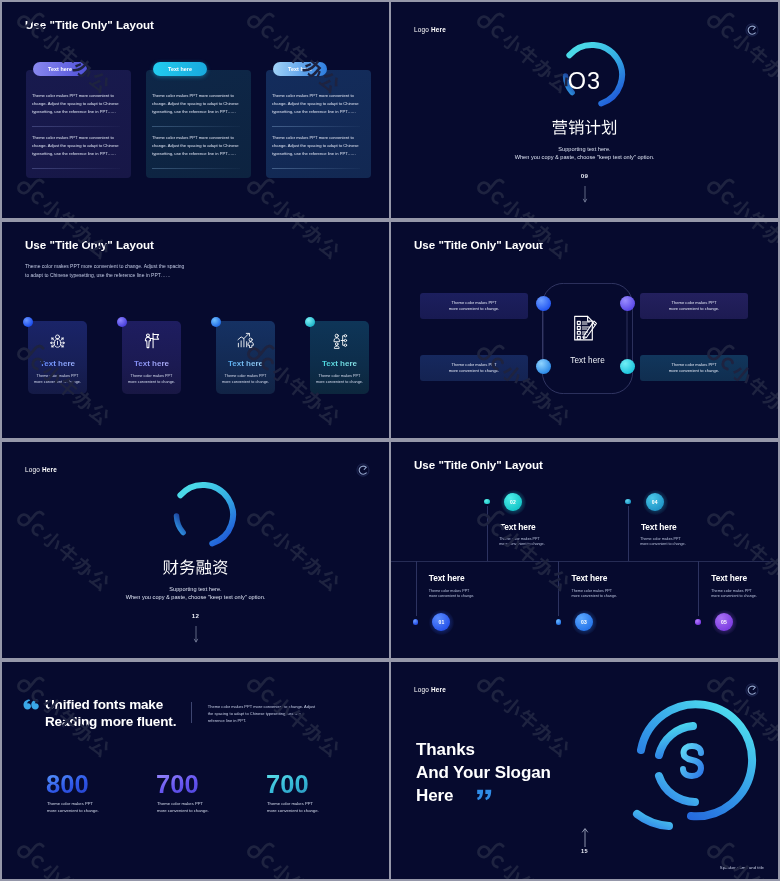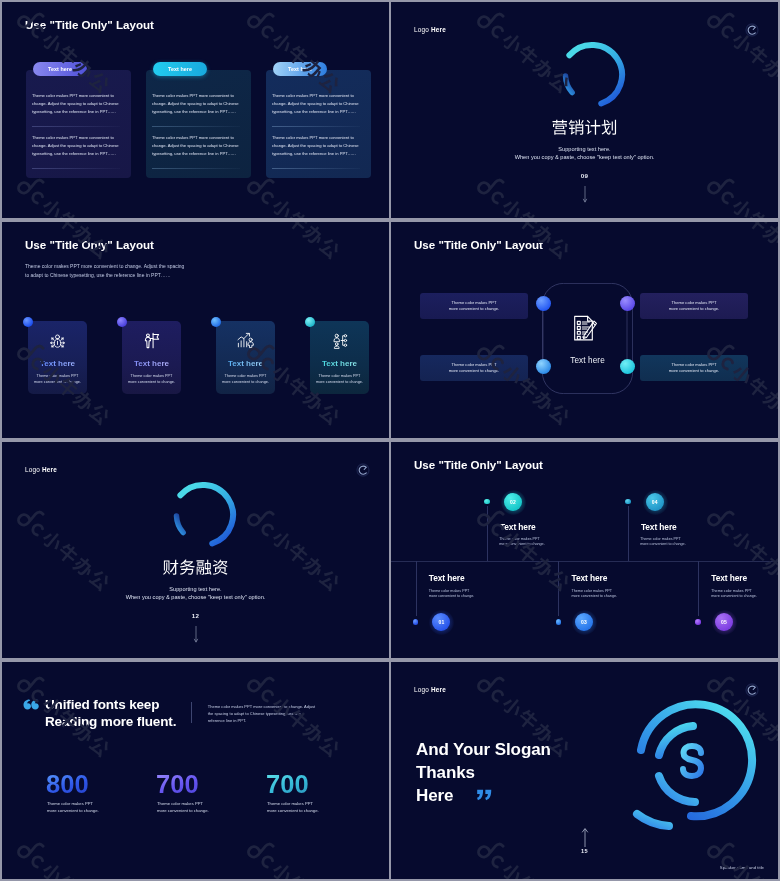--- a/index.html
+++ b/index.html
@@ -107,20 +107,21 @@
             <stop offset="1" stop-color="#1f56d8"></stop>
       </linearGradient>
       <linearGradient id="g2b" x1="0.7" y1="0" x2="0.2" y2="1">
         <stop offset="0" stop-color="#1b3c96"></stop>
             <stop offset="1" stop-color="#2f9ae8"></stop>
       </linearGradient>
     </defs>
     <path d="M54.7 40.6 A60 60 0 1 1 118.5 137" fill="none" stroke="url(#g2a)" stroke-width="12" stroke-linecap="round"></path>
     <path d="M47 82 A53 53 0 0 0 60.3 115" fill="none" stroke="url(#g2b)" stroke-width="11" stroke-linecap="round"></path>
   </svg>
+  <div style="position:absolute;left:0;right:0;top:66px;text-align:center;color:#fff;font-size:23.5px;font-weight:300;letter-spacing:1px">O3</div>
 
   <svg style="position:absolute;left:0;top:109px;width:387px;height:26px" viewBox="0 0 387 26">
     <g id="s2cn" fill="#ffffff">
           <path d="M311 410H698V321H311ZM240 464V267H772V464ZM90 589V395H160V529H846V395H918V589ZM169 203V-83H241V-44H774V-81H848V203ZM241 19V137H774V19ZM639 840V756H356V840H283V756H62V688H283V618H356V688H639V618H714V688H941V756H714V840Z" transform="translate(160.5,22.5) scale(0.0165,-0.0165)"></path>
           <path d="M438 777C477 719 518 641 533 592L596 624C579 674 537 749 497 805ZM887 812C862 753 817 671 783 622L840 595C875 643 919 717 953 783ZM178 837C148 745 97 657 37 597C50 582 69 545 75 530C107 563 137 604 164 649H410V720H203C218 752 232 785 243 818ZM62 344V275H206V77C206 34 175 6 158 -4C170 -19 188 -50 194 -67C209 -51 236 -34 404 60C399 75 392 104 390 124L275 64V275H415V344H275V479H393V547H106V479H206V344ZM520 312H855V203H520ZM520 377V484H855V377ZM656 841V554H452V-80H520V139H855V15C855 1 850 -3 836 -3C821 -4 770 -4 714 -3C725 -21 734 -52 737 -71C813 -71 860 -71 887 -58C915 -47 924 -25 924 14V555L855 554H726V841Z" transform="translate(177,22.5) scale(0.0165,-0.0165)"></path>
           <path d="M137 775C193 728 263 660 295 617L346 673C312 714 241 778 186 823ZM46 526V452H205V93C205 50 174 20 155 8C169 -7 189 -41 196 -61C212 -40 240 -18 429 116C421 130 409 162 404 182L281 98V526ZM626 837V508H372V431H626V-80H705V431H959V508H705V837Z" transform="translate(193.5,22.5) scale(0.0165,-0.0165)"></path>
           <path d="M646 730V181H719V730ZM840 830V17C840 0 833 -5 815 -6C798 -6 741 -7 677 -5C687 -26 699 -59 702 -79C789 -79 840 -77 871 -65C901 -52 913 -31 913 18V830ZM309 778C361 736 423 675 452 635L505 681C476 721 412 779 359 818ZM462 477C428 394 384 317 331 248C310 320 292 405 279 499L595 535L588 606L270 570C261 655 256 746 256 839H179C180 744 186 651 196 561L36 543L43 472L205 490C221 375 244 269 274 181C205 108 125 47 38 1C54 -14 80 -43 91 -59C167 -14 238 41 302 105C350 -7 410 -76 480 -76C549 -76 576 -31 590 121C570 128 543 144 527 161C521 44 509 -2 484 -2C442 -2 397 61 358 166C429 250 488 347 534 456Z" transform="translate(210,22.5) scale(0.0165,-0.0165)"></path>
         </g>
   </svg>
 
@@ -342,21 +343,21 @@
   <div class="s6t1" style="left:320.3px;top:147.4px">Theme color makes PPT</div>
   <div class="s6t2" style="left:320.3px;top:152px">more convenient to change.</div>
 </div>
 
 <div class="slide s-a r4">
   <svg style="position:absolute;left:21px;top:36.5px" width="16" height="11" viewBox="0 0 32 22">
     <path d="M12.5 1.2 C6.2 1.2 1 6.0 1 12.0 C1 17.2 4.6 21 9.2 21 C13.2 21 16 18.3 16 14.7 C16 11.2 13.4 8.7 10 8.7 C9.2 8.7 8.5 8.8 8.0 9.0 C8.8 5.8 11.2 3.6 14.6 2.8 Z" fill="#3aa8e8"></path>
     <path d="M28 1.2 C21.7 1.2 16.5 6.0 16.5 12.0 C16.5 17.2 20.1 21 24.7 21 C28.7 21 31.5 18.3 31.5 14.7 C31.5 11.2 28.9 8.7 25.5 8.7 C24.7 8.7 24 8.8 23.5 9.0 C24.3 5.8 26.7 3.6 30.1 2.8 Z" fill="#3aa8e8"></path>
   </svg>
   <div style="position:absolute;left:43px;top:35px;color:#fff;font-size:13.5px;font-weight:bold;line-height:16.5px;letter-spacing:-0.15px">
-    <div>Unified fonts keep</div>
+    <div>Unified fonts make</div>
     <div>Reading more fluent.</div>
   </div>
   <div style="position:absolute;left:188.6px;top:40.4px;width:0.8px;height:20.5px;background:#3d4570"></div>
   <div class="tiny" style="left:205.7px;top:42.4px;width:112px;line-height:6.7px;font-size:4px;color:#c5cde5">
     <div>Theme color makes PPT more convenient to change. Adjust</div>
     <div>the spacing to adapt to Chinese typesetting, use the</div>
     <div>reference line in PPT.</div>
   </div>
 
   <div class="s7num" style="left:44px;background:linear-gradient(160deg,#5a9bff 0%,#2f57e8 55%,#2540c8 100%);-webkit-background-clip:text;background-clip:text;color:transparent">800</div>
@@ -374,22 +375,22 @@
 
 <div class="slide s-b r4">
   <div class="lh" style="left:23px;top:24px"><span>Logo</span> <b>Here</b></div>
   <svg class="corner-logo" style="left:353px;top:20px" width="16" height="16" viewBox="0 0 32 32">
     <circle cx="16" cy="16" r="12" fill="none" stroke="#18204a" stroke-width="2.6"></circle>
     <path d="M22.2 10.4 A8.2 8.2 0 1 0 22.6 21.8" fill="none" stroke="#93a5cc" stroke-width="2.3" stroke-linecap="round"></path>
     <path d="M18.4 15.0 L22.2 10.6" fill="none" stroke="#93a5cc" stroke-width="2.1" stroke-linecap="round"></path>
   </svg>
 
   <div style="position:absolute;left:25px;top:76px;color:#fff;font-size:17px;font-weight:bold;line-height:23px;letter-spacing:-0.1px">
+    <div>Thanks</div>
     <div>And Your Slogan</div>
-    <div>Thanks</div>
     <div style="position:relative"><span>Here</span></div>
   </div>
   <svg style="position:absolute;left:86px;top:127px" width="15" height="12" viewBox="0 0 16 12">
     <path d="M6.5 0.5 C6.5 7 5 10.5 1 11.5 L0 9 C2.2 8 3 6.4 2.9 4.8 L0.2 4.8 L0.2 0.5 Z" fill="#2f8ce8"></path>
     <path d="M15.2 0.5 C15.2 7 13.7 10.5 9.7 11.5 L8.7 9 C10.9 8 11.7 6.4 11.6 4.8 L8.9 4.8 L8.9 0.5 Z" fill="#2f8ce8"></path>
   </svg>
 
   <svg style="position:absolute;left:232px;top:28px" width="148" height="145" viewBox="0 0 148 145">
     <defs>
       <linearGradient id="g8a" x1="0.1" y1="1" x2="0.8" y2="0">

